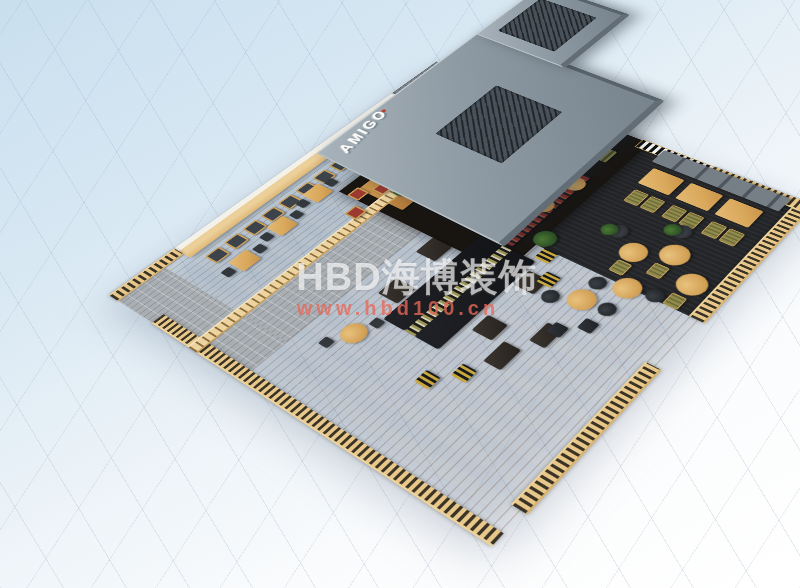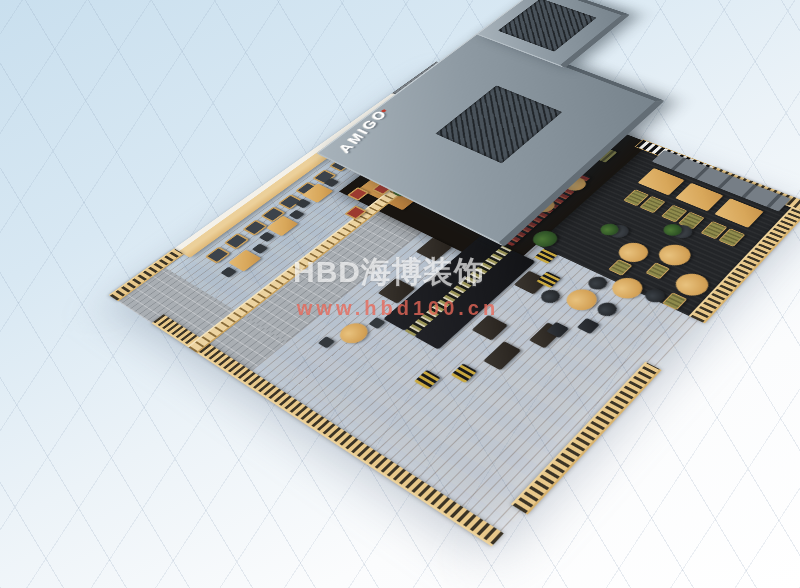--- a/index.html
+++ b/index.html
@@ -83,21 +83,21 @@
       border-top:2px solid #c2cbd1;border-left:2px solid #b4bec5;
       border-radius:3px;box-shadow:6px 10px 22px rgba(20,30,40,.45);}
   .vent{position:absolute;background:#49525a;border-radius:2px;
       background-image:repeating-linear-gradient(-46deg,rgba(8,10,12,.62) 0 2px,transparent 2px 6px);
       box-shadow:inset 0 0 4px rgba(0,0,0,.6);}
   .sign{position:absolute;color:#ffffff;font-weight:bold;font-size:19px;letter-spacing:3px;
       transform:skewY(-9deg);text-shadow:1px 2px 2px rgba(90,100,110,.8),-1px -1px 0 #e8e8e4;}
   .sign-dot{position:absolute;width:5px;height:5px;border-radius:50%;background:#c0392b;}
   
   .watermark{position:absolute;left:0;top:0;width:800px;text-align:center;pointer-events:none;}
-  .wm-logo{position:absolute;left:244px;top:252px;width:290px;font-size:30px;font-weight:bold;
+  .wm-logo{position:absolute;left:272px;top:252px;width:290px;font-size:38px;font-weight:bold;
       letter-spacing:1px;color:rgba(255,255,255,.66);white-space:nowrap;
       text-shadow:0 1px 2px rgba(120,120,120,.25);text-align:center;}
   .wm-url{position:absolute;left:288px;top:297px;width:220px;font-size:20px;font-weight:bold;
       letter-spacing:4px;color:rgba(233,104,88,.78);white-space:nowrap;}
 </style>
 </head>
 <body>
 
 <div id="stage">
   <div class="bg"></div>

